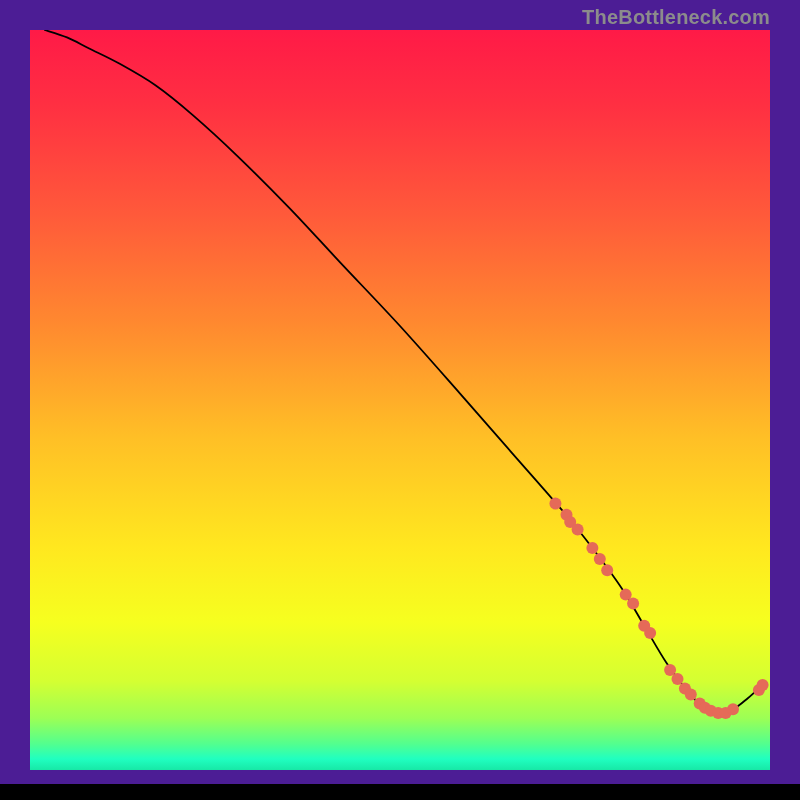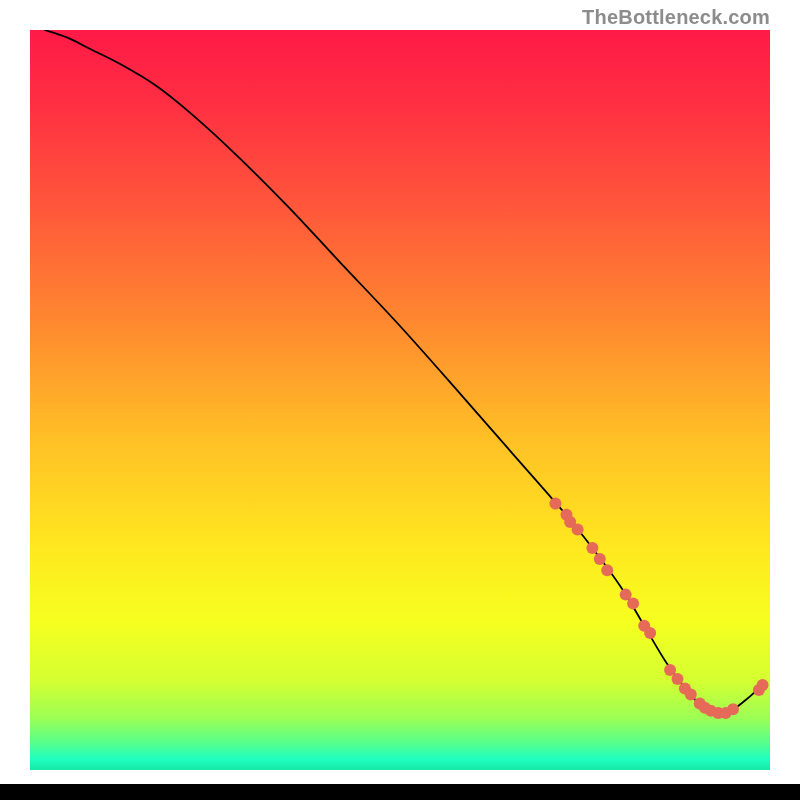--- a/index.html
+++ b/index.html
@@ -7,21 +7,21 @@
     padding: 0;
     width: 800px;
     height: 800px;
     background: #000000;
     overflow: hidden;
   }
   .outer {
     position: relative;
     width: 800px;
     height: 784px;
-    background: #ffffff;
+    background: #4c1d95;
   }
   .plot {
     position: absolute;
     left: 30px;
     top: 30px;
     width: 740px;
     height: 740px;
   }
   .watermark {
     position: absolute;

